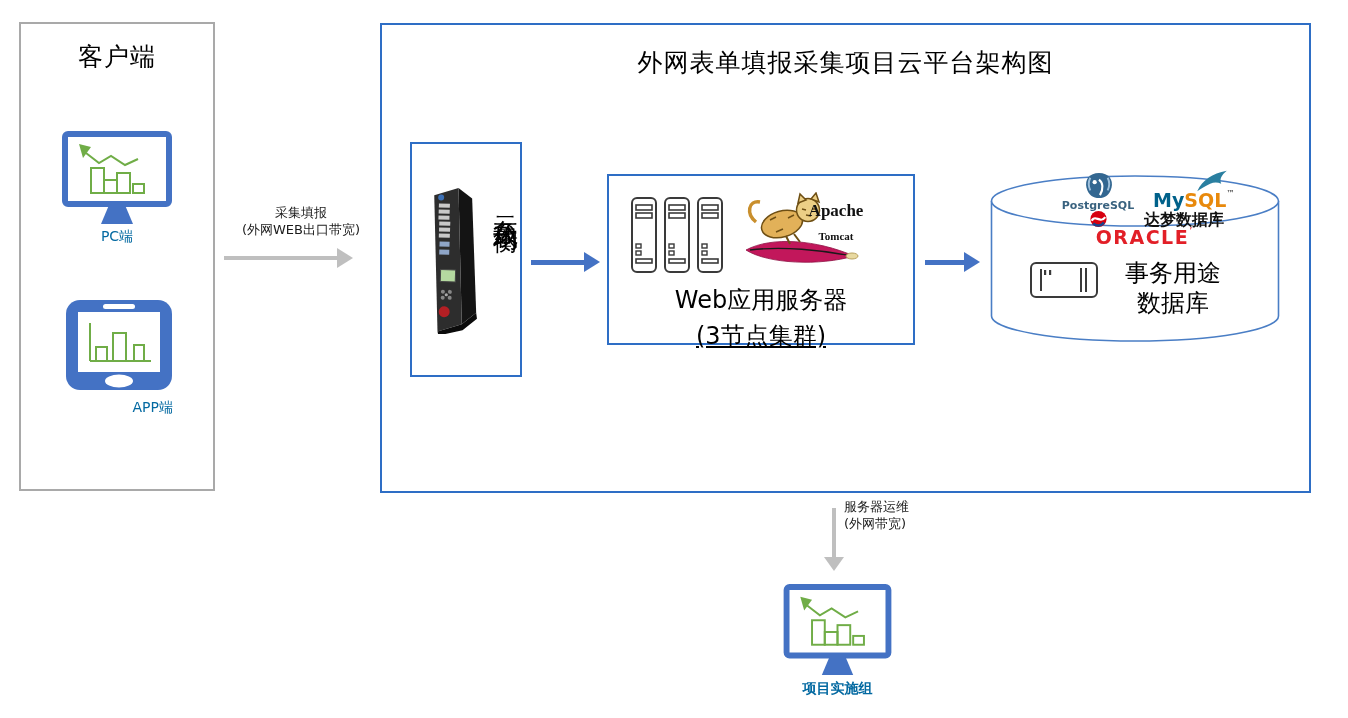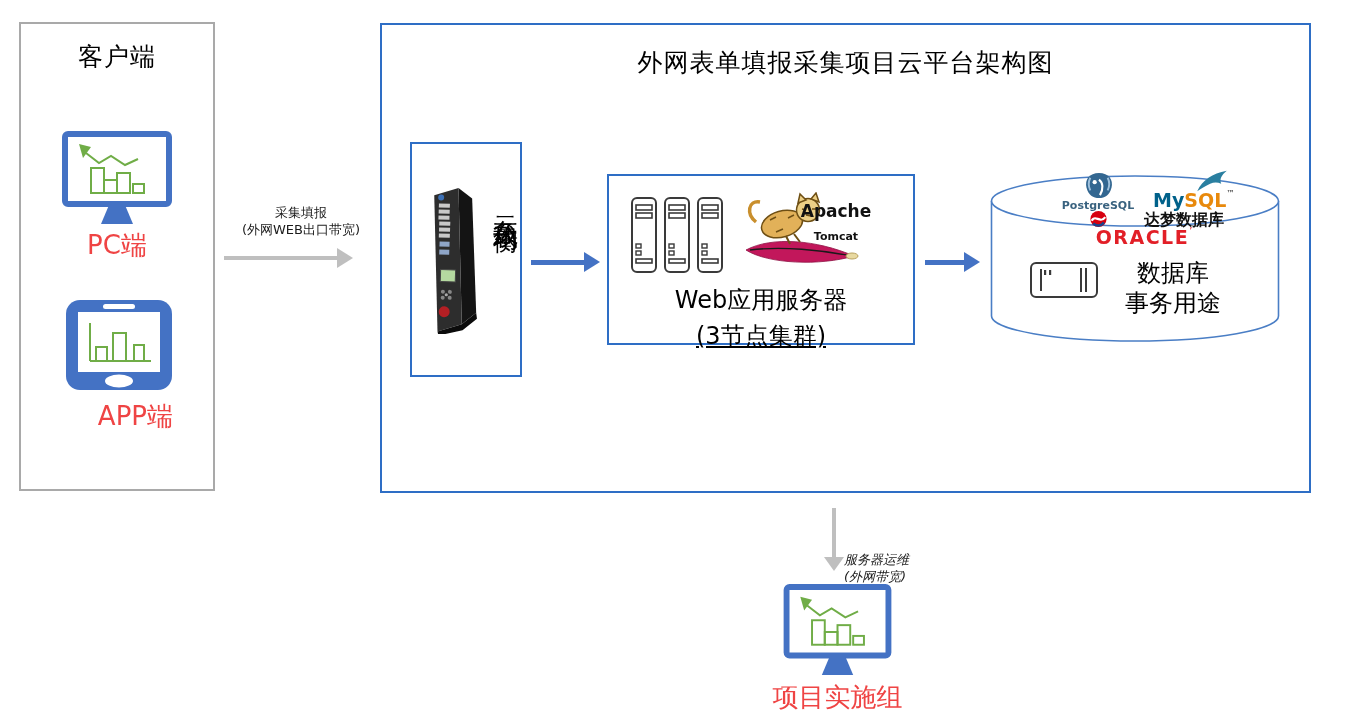--- a/index.html
+++ b/index.html
@@ -3,21 +3,21 @@
 <meta charset="utf-8">
 <style>
   html,body{margin:0;padding:0;background:#fff;}
   #canvas{position:relative;width:1348px;height:718px;background:#fff;overflow:hidden;
           font-family:"DejaVu Sans","Liberation Sans",sans-serif;color:#111;border-radius:23px;}
   .abs{position:absolute;}
   .ctr{text-align:center;}
   .box-gray{border:2px solid #a9a9a9;background:#fff;}
   .box-blue{border:2px solid #2e6ec5;background:#fff;}
   .title-lg{font-size:25px;letter-spacing:1px;color:#000;}
-  .lbl-md{font-size:26px;color:#ef4444;}
+  .lbl-md{font-size:14px;color:#0369a1;}
   .lbl-sm{font-size:13px;line-height:17px;color:#1a1a1a;}
   .h-shaft{height:4px;background:#bfbfbf;}
   .h-head-gray{width:0;height:0;border-top:10px solid transparent;border-bottom:10px solid transparent;border-left:16px solid #bfbfbf;}
   .b-shaft{height:5px;background:#4472c4;}
   .b-head{width:0;height:0;border-top:10px solid transparent;border-bottom:10px solid transparent;border-left:16px solid #4472c4;}
   .v-shaft{width:4px;background:#bfbfbf;}
   .v-head{width:0;height:0;border-left:10px solid transparent;border-right:10px solid transparent;border-top:14px solid #bfbfbf;}
   .vert-text{writing-mode:vertical-lr;text-orientation:upright;font-size:25px;letter-spacing:3px;color:#000;}
   .web-line{font-size:24px;color:#000;}
   .db-line{font-size:24px;line-height:30px;color:#000;}
@@ -148,21 +148,21 @@
     <ellipse cx="110" cy="64" rx="6" ry="3" fill="#e8d9a0" stroke="#b9a15e" stroke-width="1"></ellipse>
     <path d="M14,30 C4,22 6,8 18,10" stroke="#c98f2d" stroke-width="3.5" fill="none"></path>
     <ellipse cx="40" cy="32" rx="21" ry="13" fill="#e2b159" stroke="#6e4f14" stroke-width="1.5" transform="rotate(-16 40 32)"></ellipse>
     <path d="M28,28 l6,-3 M34,40 l7,-3 M46,26 l6,-3" stroke="#6e4f14" stroke-width="1.5" fill="none"></path>
     <circle cx="66" cy="18" r="11.5" fill="#eccf86" stroke="#6e4f14" stroke-width="1.5"></circle>
     <polygon points="56,11 58,2 64,8" fill="#eccf86" stroke="#6e4f14" stroke-width="1.5"></polygon>
     <polygon points="69,7 74,1 77,10" fill="#eccf86" stroke="#6e4f14" stroke-width="1.5"></polygon>
     <path d="M60,17 l4,1 M70,17 l4,0 M64,23 l5,1" stroke="#6e4f14" stroke-width="1.4" fill="none"></path>
     <path d="M52,42 L58,50 M44,44 L48,52" stroke="#6e4f14" stroke-width="2" fill="none"></path>
   </svg>
-  <div class="abs ctr" style="left:800px;top:201px;width:72px;">
+  <div class="abs ctr" style="left:800px;top:201px;width:72px;font-family:Liberation Serif, serif;">
     <div class="apache-txt">Apache</div>
     <div class="tomcat-txt" style="margin-top:9px;">Tomcat</div>
   </div>
 
   <div class="abs ctr web-line" style="left:607px;top:284px;width:308px;">Web应用服务器</div>
   <div class="abs ctr web-line" style="left:607px;top:320px;width:308px;text-decoration:underline;">(3节点集群)</div>
 
   <div class="abs b-shaft" style="left:925px;top:260px;width:40px;"></div>
   <div class="abs b-head" style="left:964px;top:252px;"></div>
 
@@ -196,38 +196,38 @@
 
   <svg class="abs" style="left:1030px;top:262px;" width="68" height="36" viewBox="0 0 68 36">
     <rect x="1" y="1" width="66" height="34" rx="5" fill="#fff" stroke="#3a3a3a" stroke-width="2"></rect>
     <line x1="11" y1="7" x2="11" y2="29" stroke="#3a3a3a" stroke-width="2"></line>
     <rect x="14" y="8" width="2.2" height="5" fill="#3a3a3a"></rect>
     <rect x="19" y="8" width="2.2" height="5" fill="#3a3a3a"></rect>
     <line x1="51" y1="6" x2="51" y2="30" stroke="#3a3a3a" stroke-width="2"></line>
     <line x1="56" y1="6" x2="56" y2="30" stroke="#3a3a3a" stroke-width="2"></line>
   </svg>
   <div class="abs ctr db-line" style="left:1103px;top:258px;width:140px;">
+    <div>事务用途</div>
     <div>数据库</div>
-    <div>事务用途</div>
   </div>
 
   <div class="abs v-shaft" style="left:832px;top:508px;height:50px;"></div>
   <div class="abs v-head" style="left:824px;top:557px;"></div>
-  <div class="abs lbl-sm" style="left:844px;top:551px;font-style:italic;">
+  <div class="abs lbl-sm" style="left:844px;top:498px;">
     <div>服务器运维</div>
     <div>(外网带宽)</div>
   </div>
 
   <svg class="abs" style="left:783px;top:584px;" width="109" height="96" viewBox="0 0 110 98">
     <rect x="3" y="3" width="104" height="70" rx="3" fill="#fff" stroke="#4472c4" stroke-width="6"></rect>
     <polygon points="47,74 63,74 71,93 39,93" fill="#4472c4"></polygon>
     <g stroke="#70ad47" stroke-width="2" fill="none">
       <rect x="29" y="37" width="13" height="25"></rect>
       <rect x="42" y="49" width="13" height="13"></rect>
       <rect x="55" y="42" width="13" height="20"></rect>
       <rect x="71" y="53" width="11" height="9"></rect>
       <polyline points="24,22 37,32 49,25 63,34 76,28"></polyline>
     </g>
     <polygon points="17,13 29,16 21,27" fill="#70ad47"></polygon>
   </svg>
-  <div class="abs ctr lbl-md" style="left:765px;top:680px;width:145px;">项目实施组</div>
+  <div class="abs ctr lbl-md" style="left:765px;top:680px;width:145px;font-weight:bold;">项目实施组</div>
 
 </div>
 
 </body></html>

